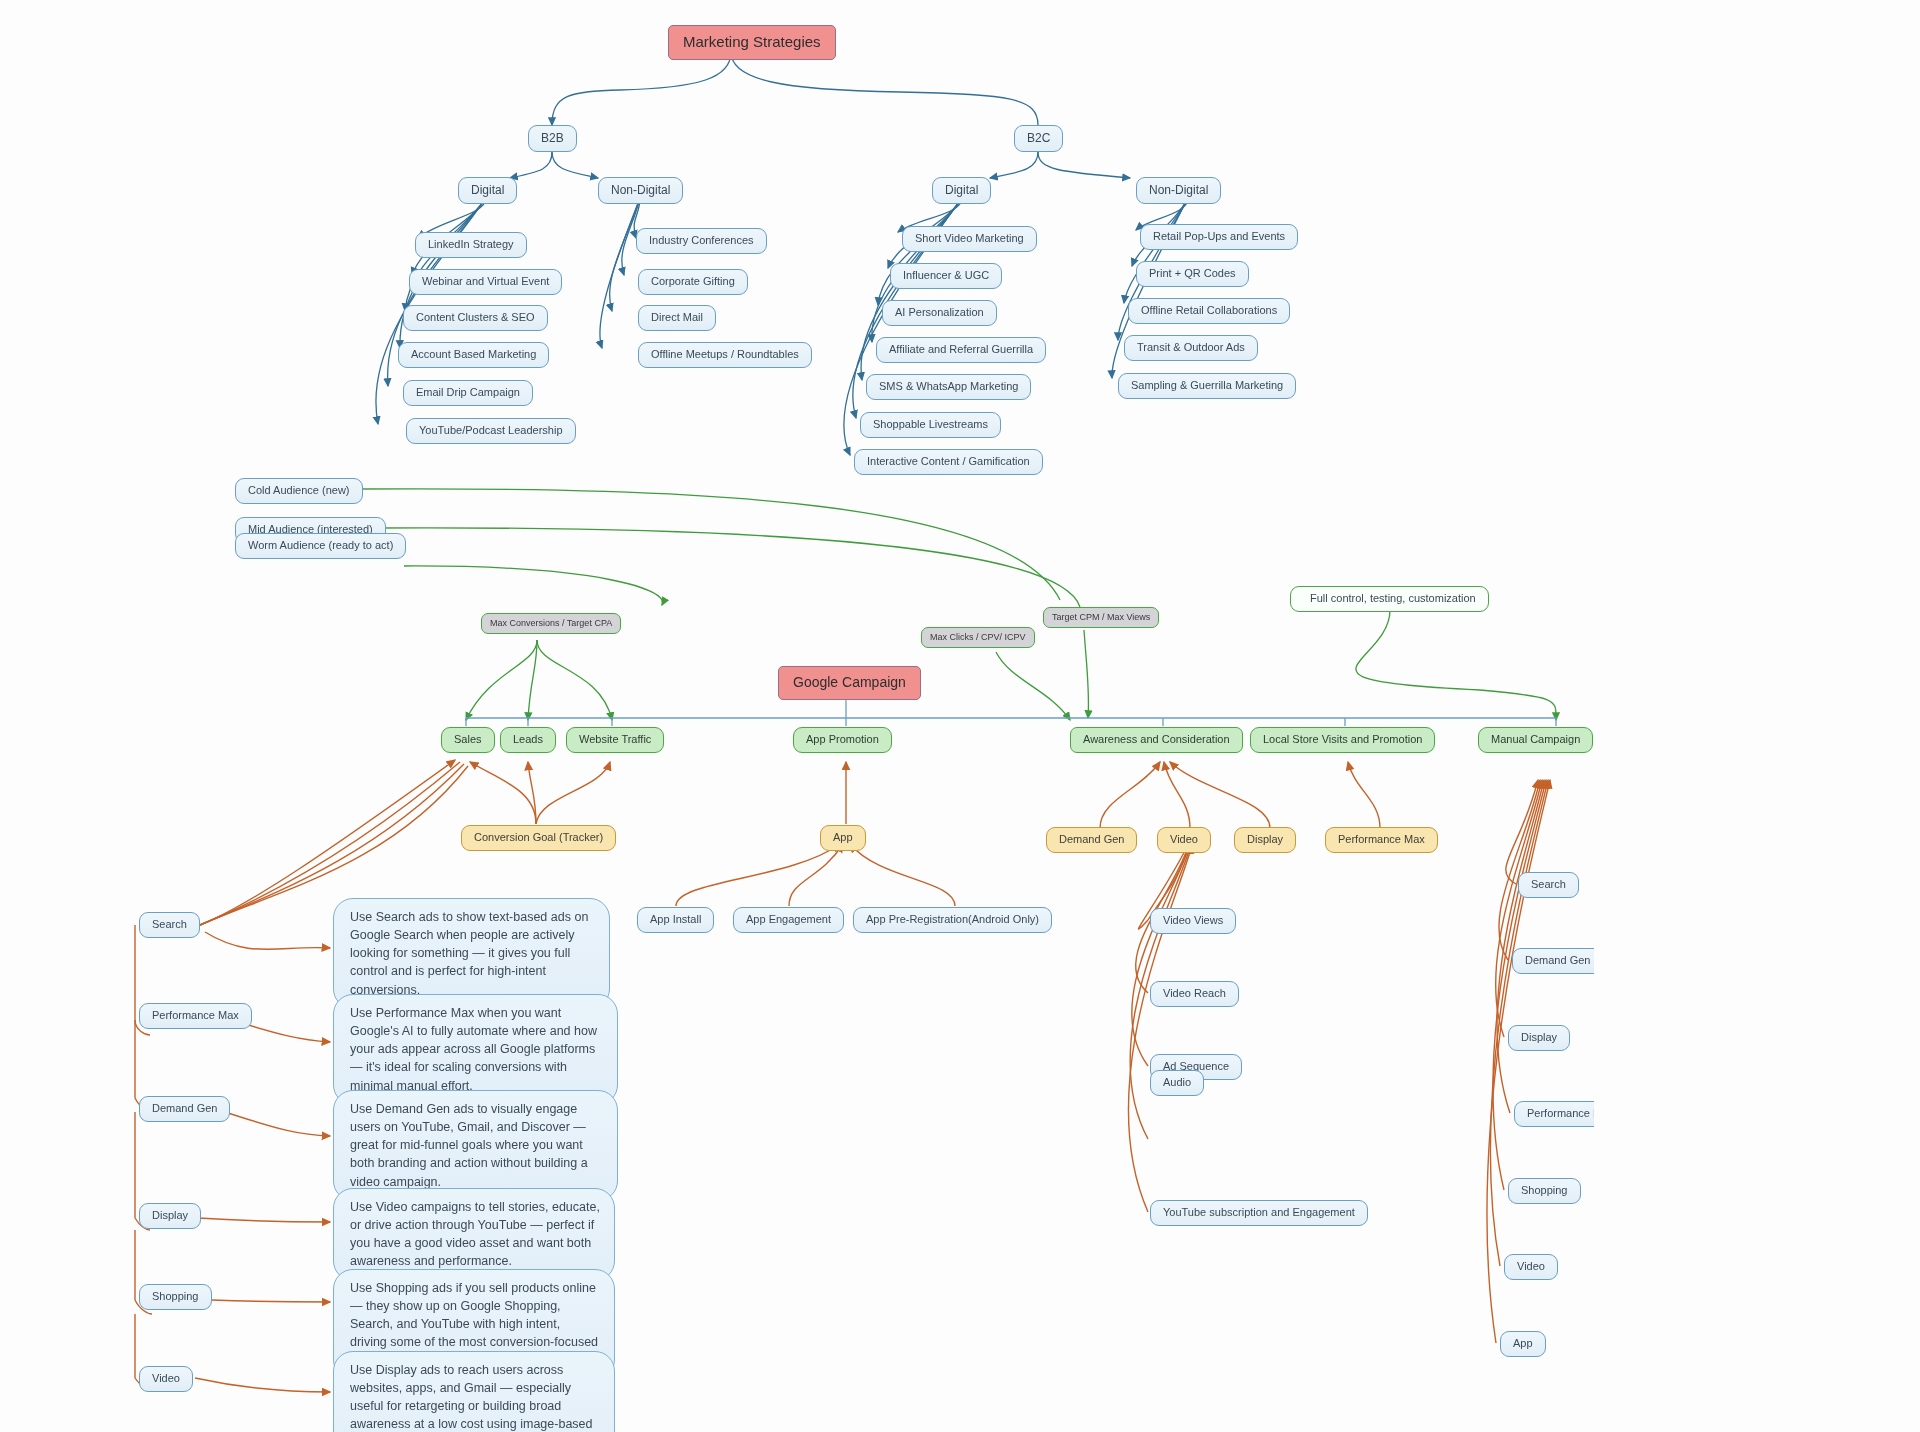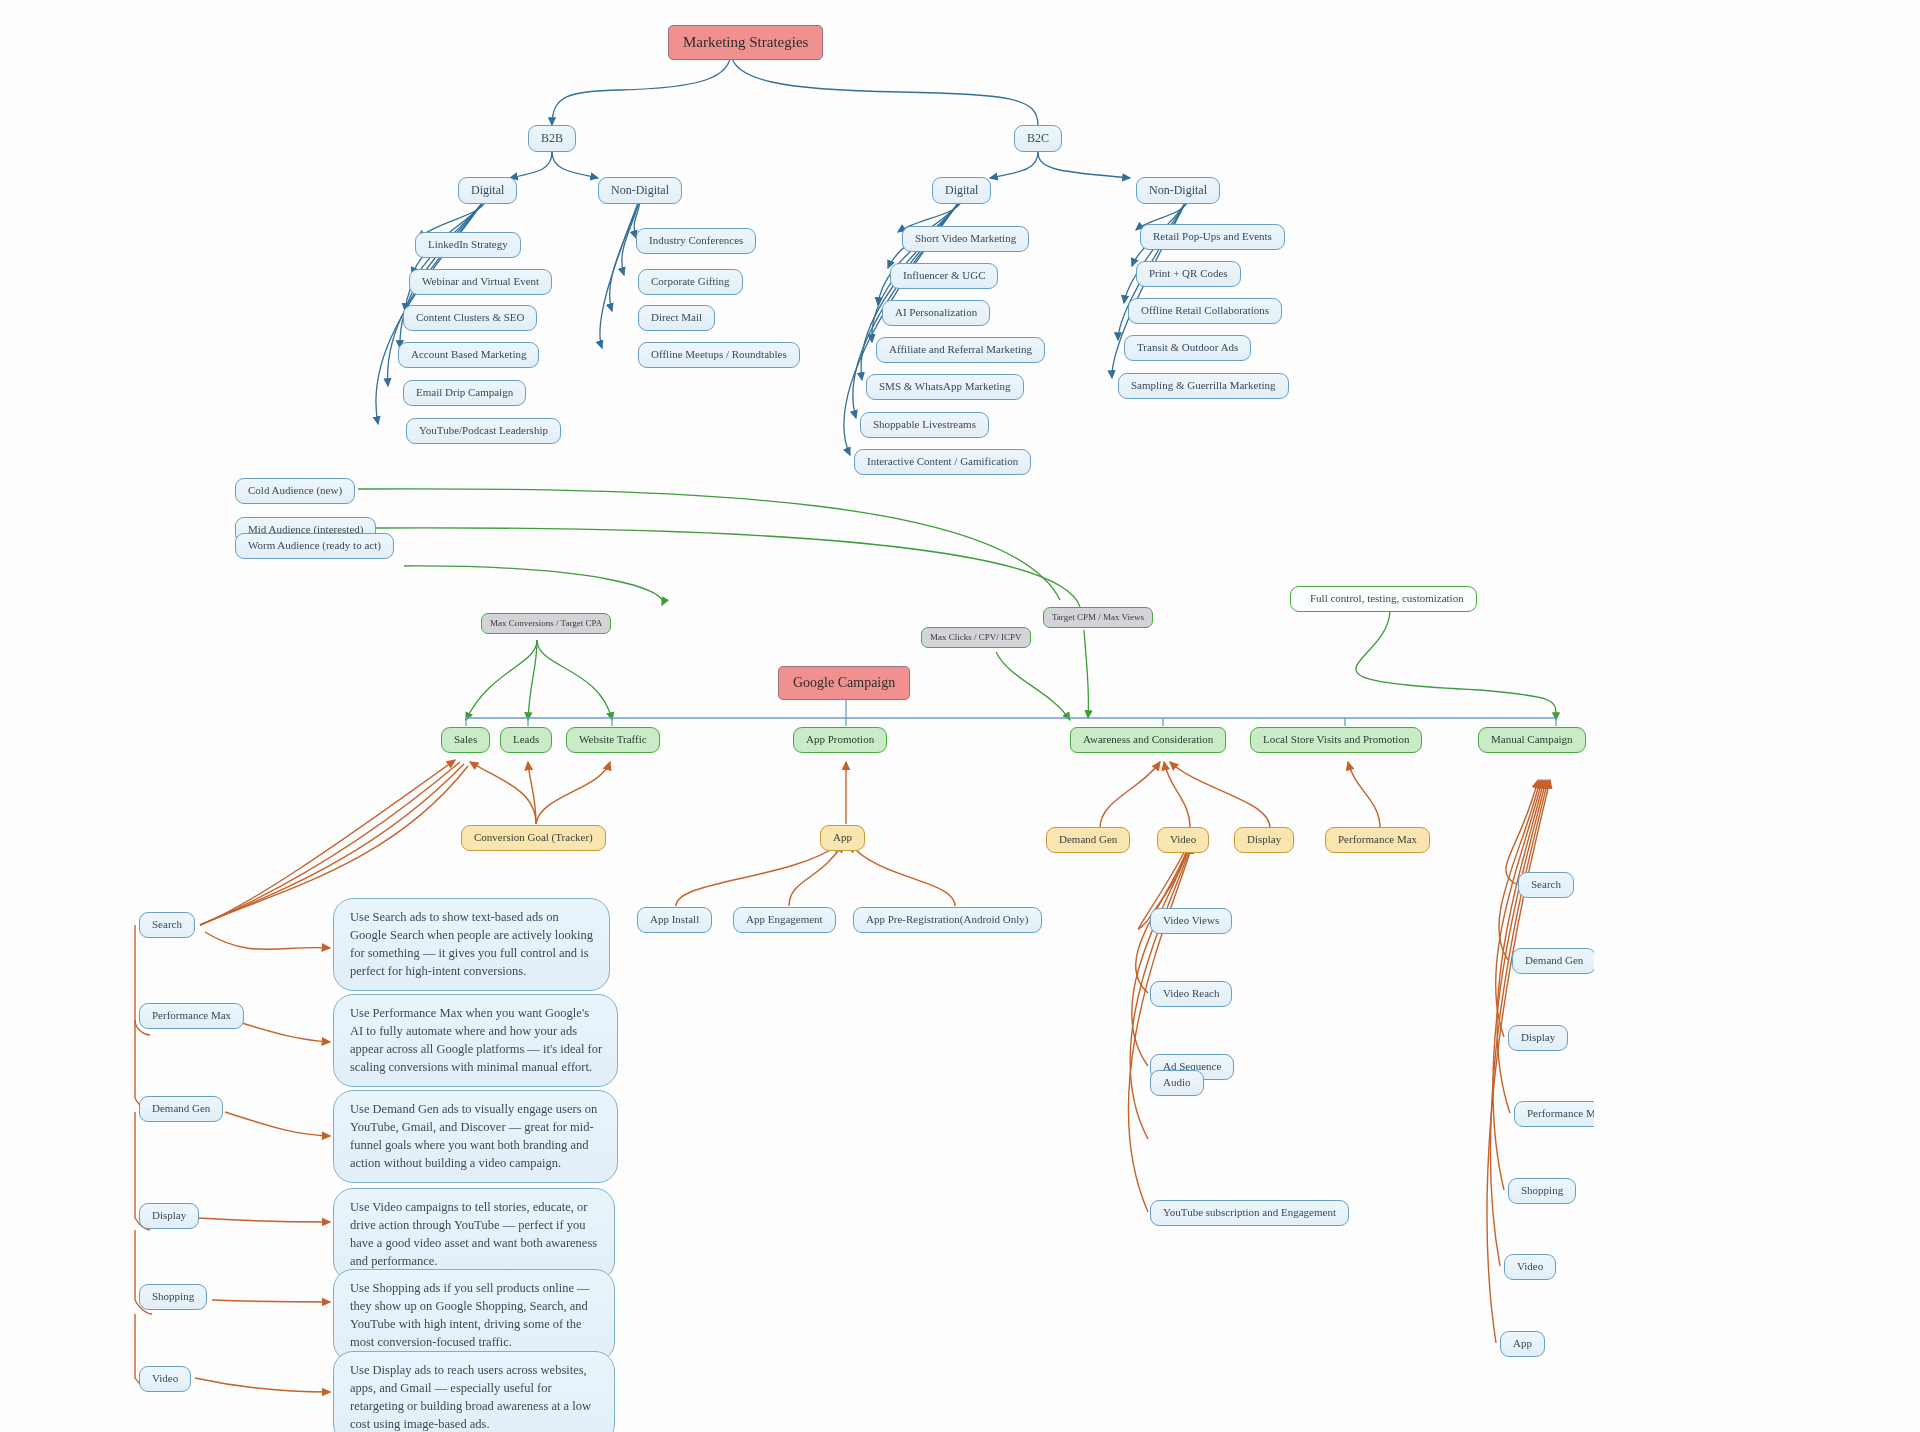--- a/index.html
+++ b/index.html
@@ -7,21 +7,20 @@
     margin: 0; padding: 0;
     background: #fdfdfd;
     font-family: "Liberation Sans", sans-serif;
   }
   #canvas {
     position: relative;
     width: 1594px;
     height: 1432px;
     background: #fdfdfd;
     overflow: hidden;
-    font-family: Liberation Serif, serif;
   }
   svg#edges {
     position: absolute;
     left: 0; top: 0;
     width: 1920px; height: 1432px;
     pointer-events: none;
   }
   .node {
     position: absolute;
     display: flex;
@@ -239,21 +238,21 @@
   <div class="node tiny" style="left:638px; top:305px;">Direct Mail</div>
   <div class="node tiny" style="left:638px; top:342px;text-align:center;">Offline Meetups / Roundtables</div>
 
   <div class="node small" style="left:1014px; top:125px; min-width:48px;">B2C</div>
   <div class="node small" style="left:932px; top:177px;">Digital</div>
   <div class="node small" style="left:1136px; top:177px;">Non-Digital</div>
 
   <div class="node tiny" style="left:902px; top:226px;">Short Video Marketing</div>
   <div class="node tiny" style="left:890px; top:263px;">Influencer &amp; UGC</div>
   <div class="node tiny" style="left:882px; top:300px;">AI Personalization</div>
-  <div class="node tiny" style="left:876px; top:337px;">Affiliate and Referral Marketing</div>
+  <div class="node tiny" style="left:876px; top:337px;">Affiliate and Referral Guerrilla</div>
   <div class="node tiny" style="left:866px; top:374px;">SMS &amp; WhatsApp Marketing</div>
   <div class="node tiny" style="left:860px; top:412px;">Shoppable Livestreams</div>
   <div class="node tiny" style="left:854px; top:449px;">Interactive Content / Gamification</div>
 
   <div class="node tiny" style="left:1140px; top:224px;">Retail Pop-Ups and Events</div>
   <div class="node tiny" style="left:1136px; top:261px;">Print + QR Codes</div>
   <div class="node tiny" style="left:1128px; top:298px;">Offline Retail Collaborations</div>
   <div class="node tiny" style="left:1124px; top:335px;">Transit &amp; Outdoor Ads</div>
   <div class="node tiny" style="left:1118px; top:373px;">Sampling &amp; Guerrilla Marketing</div>
 

